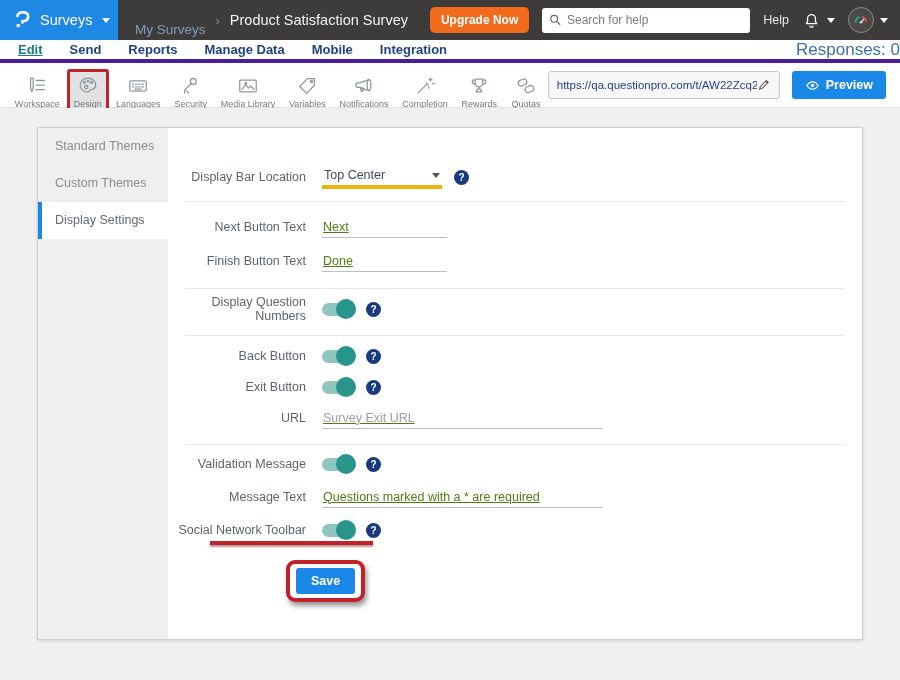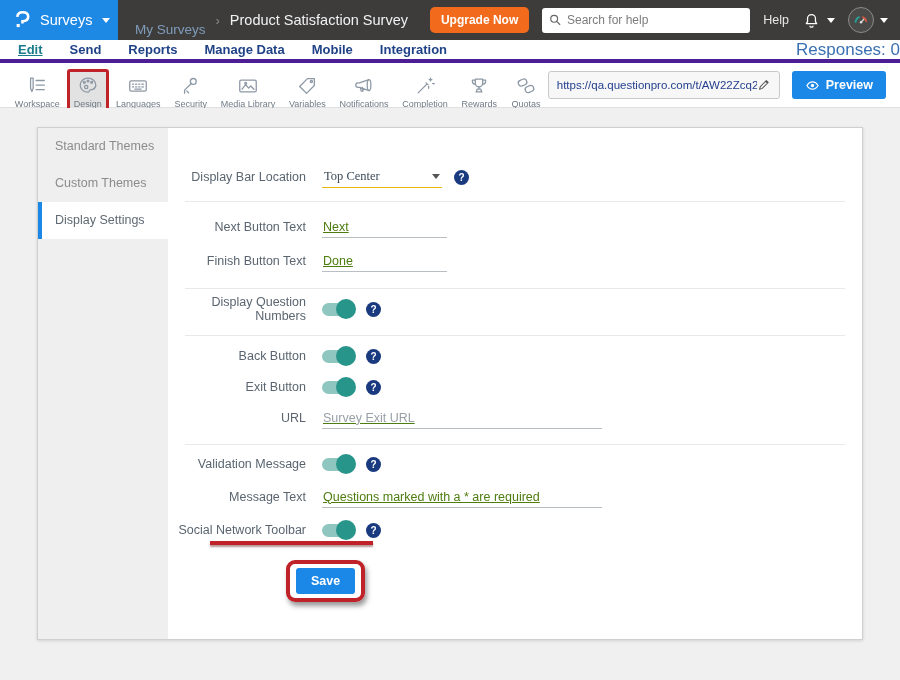--- a/index.html
+++ b/index.html
@@ -109,22 +109,22 @@
 
   .u-input {
     border:none; border-bottom:1px solid #b9bec3; background:transparent; outline:none;
     font-size:12.5px; color:#4d7c0f; padding:3px 1px;
     font-family:"Liberation Sans",sans-serif;
     text-decoration:underline;
   }
   .u-input::placeholder { color:#98a0a8; }
   .w125 { width:125px; } .w280 { width:280px; }
   .select {
-    width:120px; border-bottom:1px solid #eab308; display:flex; justify-content:space-between;
-    align-items:center; padding:3px 2px; font-size:12.5px; color:#3c4a57; cursor:pointer;font-family:Liberation Serif, serif;
+    width:120px; border-bottom:4px solid #eab308; display:flex; justify-content:space-between;
+    align-items:center; padding:3px 2px; font-size:12.5px; color:#3c4a57; cursor:pointer;
   }
   .caret-d { width:0; height:0; border-left:4px solid transparent; border-right:4px solid transparent; border-top:5px solid #555; }
 
   .toggle { display:inline-block; width:32px; height:13px; background:#8fc6c0; border-radius:7px; position:relative; cursor:pointer; flex:none; }
   .toggle .knob { position:absolute; right:-2px; top:-3.5px; width:20px; height:20px; border-radius:50%; background:#27958a; }
   .help-dot {
     display:inline-flex; width:15px; height:15px; border-radius:50%; background:#1a3a80;
     color:#fff; font-size:10px; font-weight:bold; align-items:center; justify-content:center;
     margin-left:12px; flex:none; cursor:pointer;
   }

